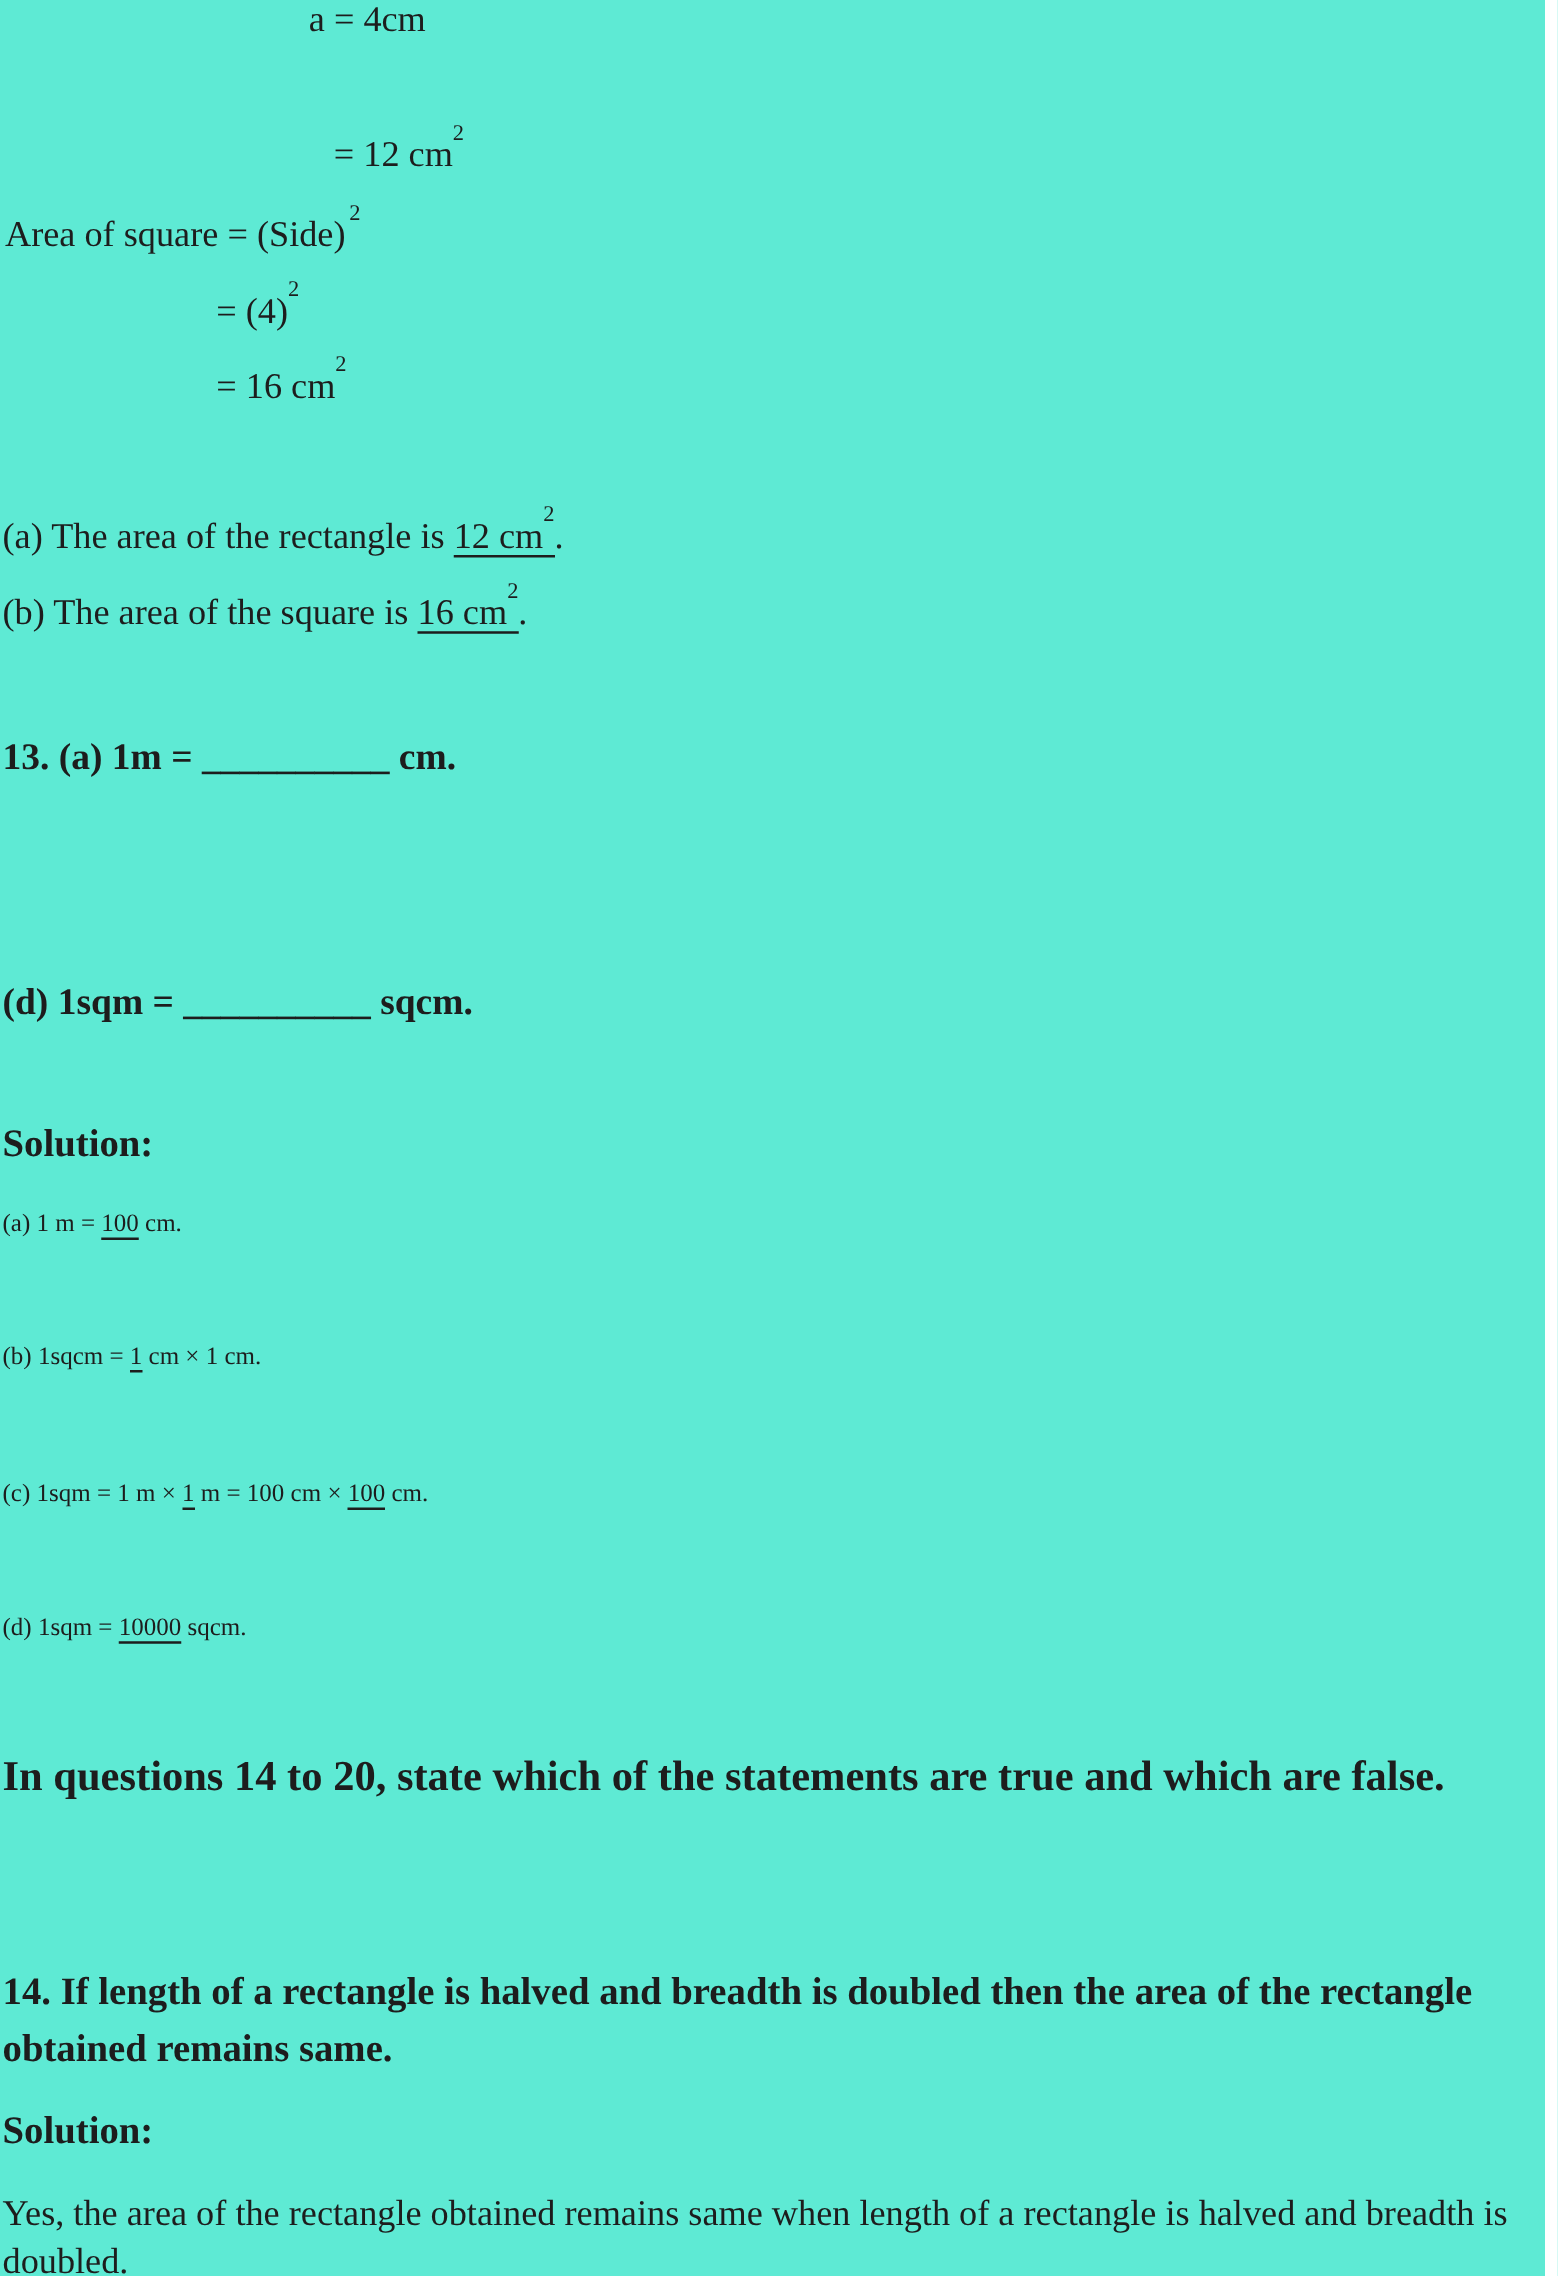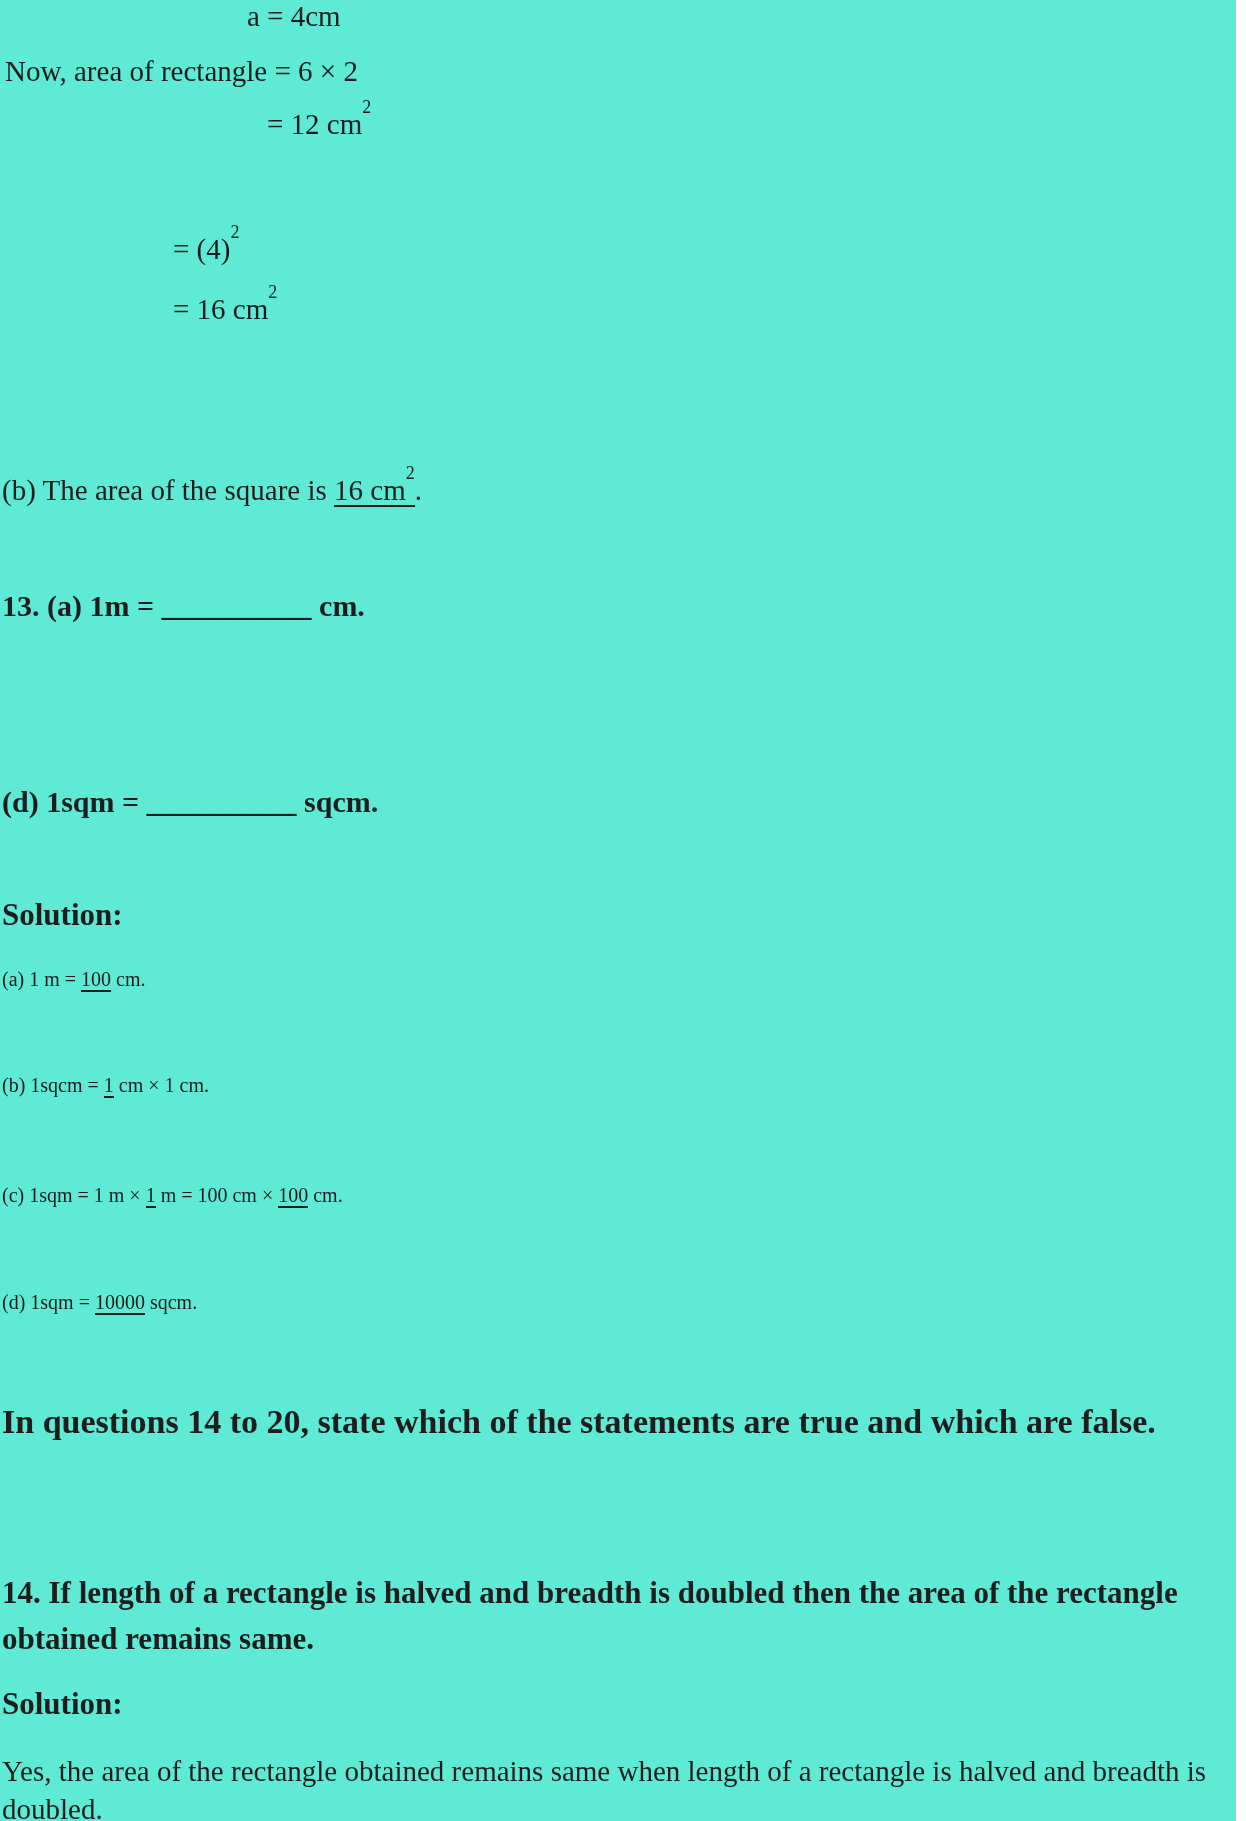--- a/index.html
+++ b/index.html
@@ -46,29 +46,30 @@
   }
   sup.sp.gap { margin-left: 3px; }
 </style>
 </head>
 <body>
 
 <div class="page">
 
   <div class="line math" style="left:247px; top:0px;"><span>a = 4cm</span></div>
 
-  <div class="line math" style="left:5px; top:55px;"><span>Now, area of rectangle = 6 × 2</span></div>
 
   <div class="line math" style="left:267px; top:108px;"><span>= 12 cm</span><sup class="sp">2</sup></div>
 
+  <div class="line math" style="left:4px; top:172px;"><span>Area of square = (Side)</span><sup class="sp gap">2</sup></div>
 
   <div class="line math" style="left:173px; top:233px;"><span>= (4)</span><sup class="sp">2</sup></div>
 
   <div class="line math" style="left:173px; top:293px;"><span>= 16 cm</span><sup class="sp">2</sup></div>
 
+  <div class="line ans" style="left:2px; top:413px;"><span>(a) The area of the rectangle is </span><span class="u"><span>12 cm</span><sup class="sp">2</sup></span><span>.</span></div>
 
   <div class="line ans" style="left:2px; top:474px;"><span>(b) The area of the square is </span><span class="u"><span>16 cm</span><sup class="sp">2</sup></span><span>.</span></div>
 
   <div class="line q13" style="left:2px; top:589px;"><span>13. (a) 1m = __________ cm.</span></div>
 
 
 
   <div class="line q13" style="left:2px; top:785px;"><span>(d) 1sqm = __________ sqcm.</span></div>
 
   <div class="line solh" style="left:2px; top:897px;"><span>Solution:</span></div>

